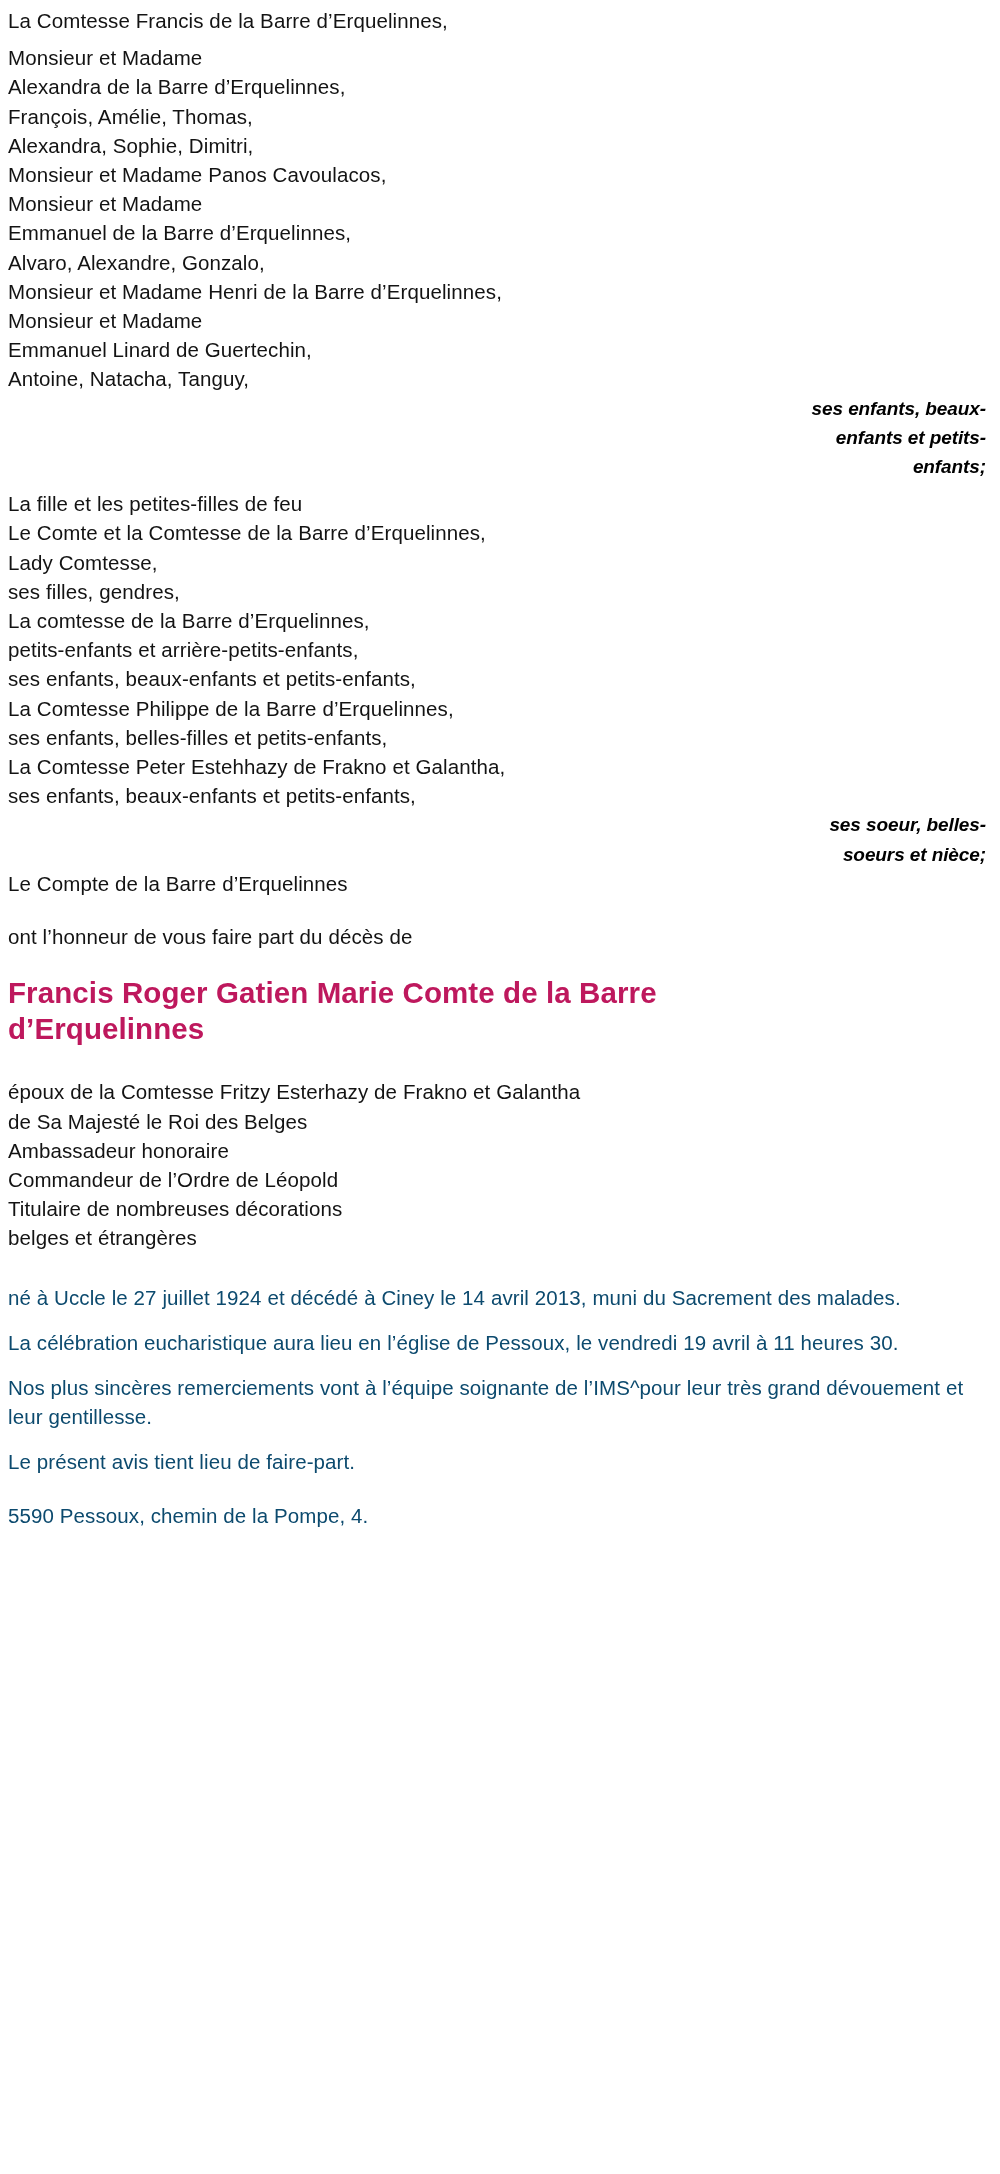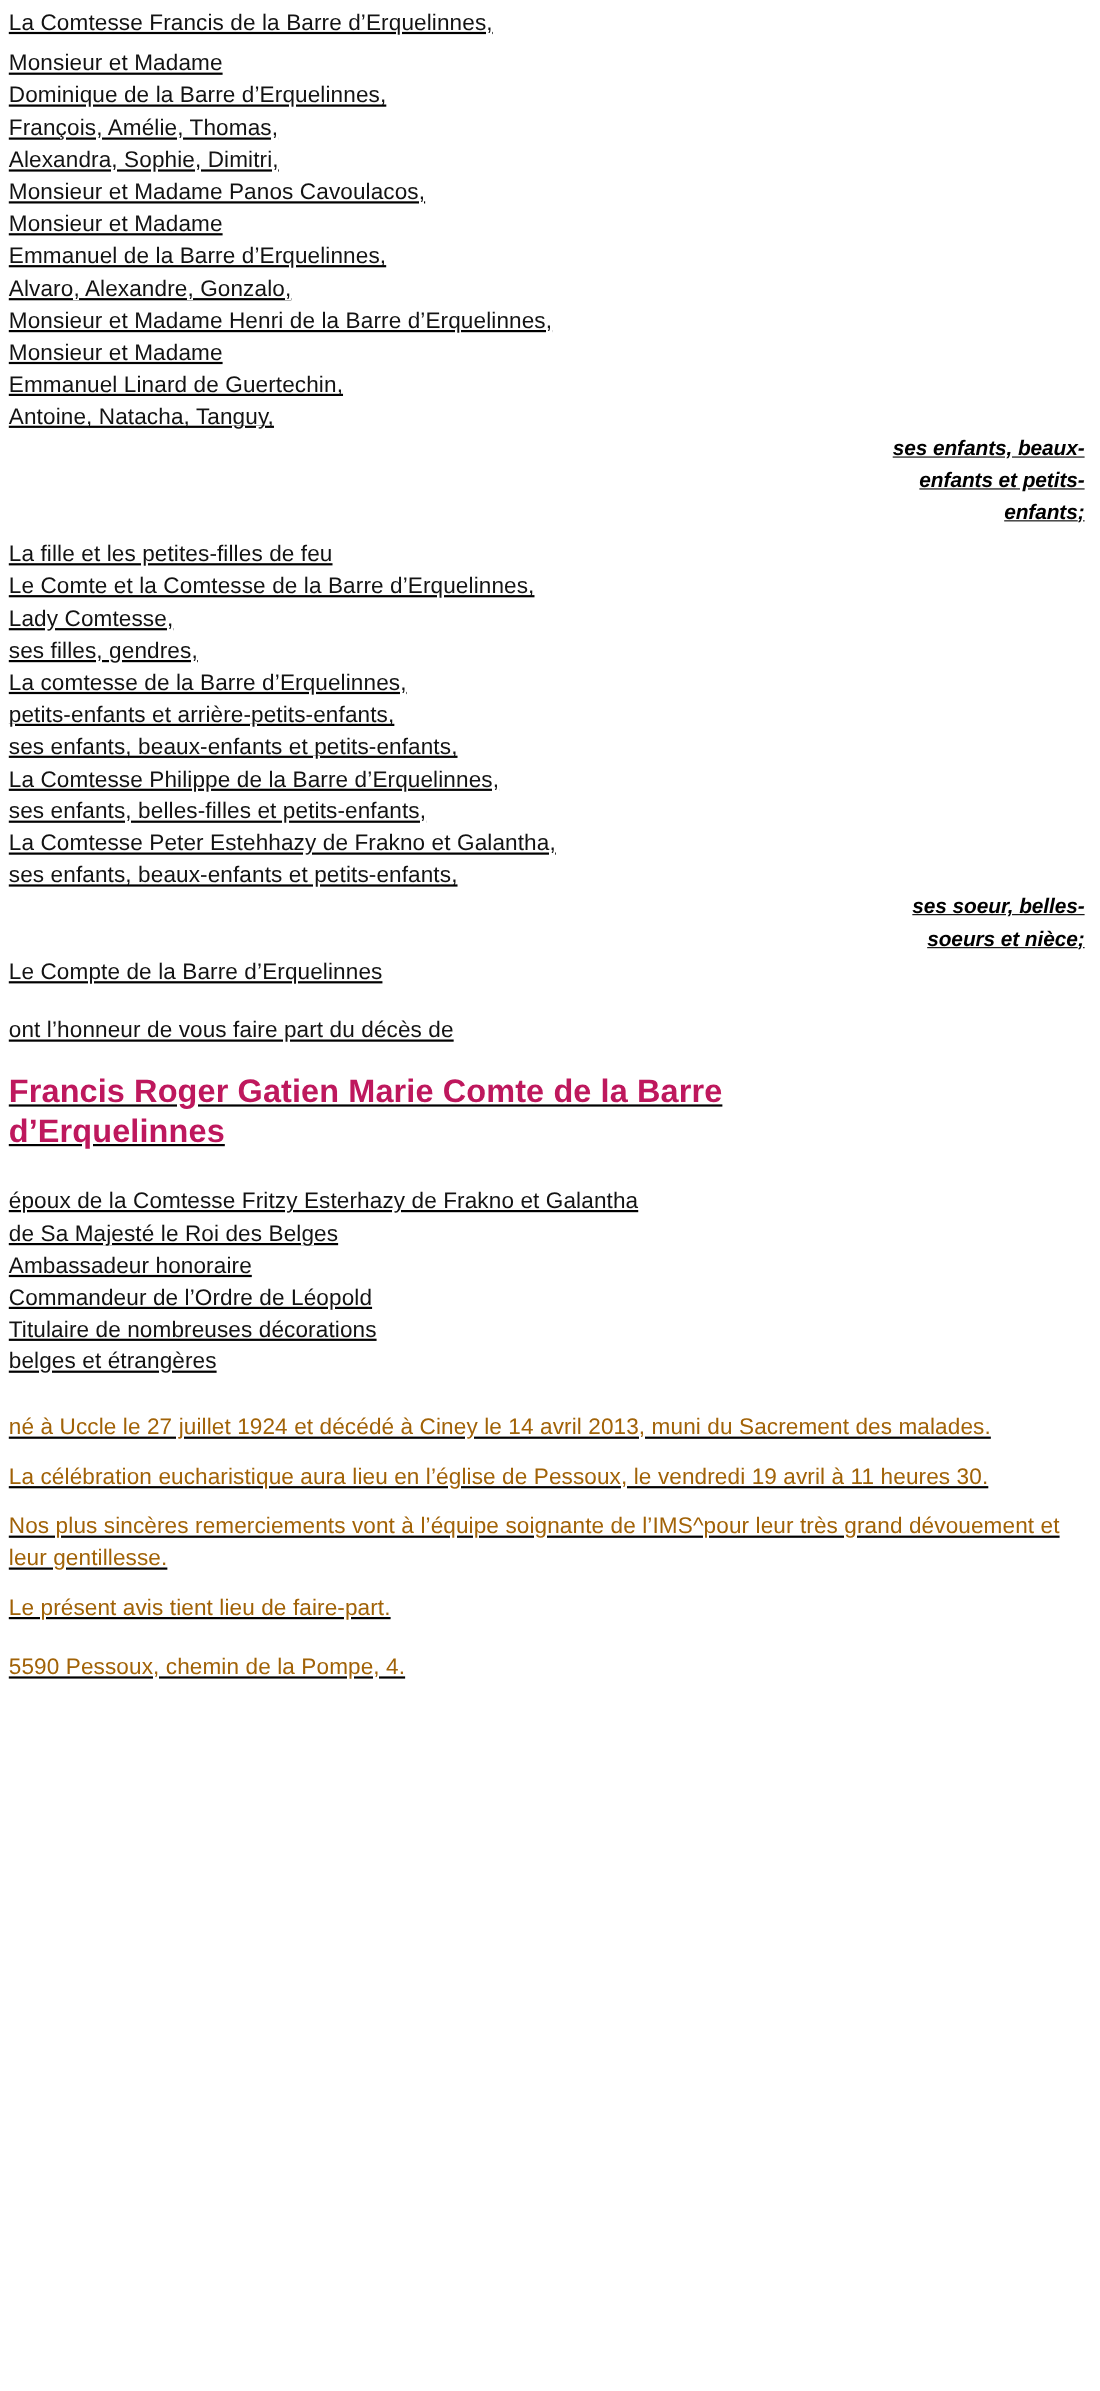--- a/index.html
+++ b/index.html
@@ -14,41 +14,40 @@
     color: #000000;
     -webkit-font-smoothing: antialiased;
   }
   .page {
     position: relative;
     width: 1000px;
     min-height: 2174px;
     box-sizing: border-box;
     padding: 6px 14px 20px 8px;
     background: #ffffff;
-    text-decoration: underline;
   }
 
   
   .block {
     width: 100%;
   }
   .line {
     display: block;
     font-size: 20.5px;
     line-height: 29.2px;
     letter-spacing: 0.1px;
     white-space: pre-wrap;
     color: #131313;
   }
   .para {
     display: block;
     font-size: 20.5px;
     line-height: 29.2px;
     letter-spacing: 0.1px;
-    color: #a16207;
+    color: #0c4a6e;
   }
 
   
   .qualifier {
     display: block;
     text-align: right;
     font-size: 19px;
     line-height: 29.2px;
     font-weight: bold;
     font-style: italic;
@@ -85,21 +84,21 @@
 <div class="page">
 
   <div class="block">
     <span class="line">La Comtesse Francis de la Barre d’Erquelinnes,</span>
   </div>
 
   <div class="sp-xs"></div>
 
   <div class="block">
     <span class="line">Monsieur et Madame</span>
-    <span class="line">Dominique de la Barre d’Erquelinnes,</span>
+    <span class="line">Alexandra de la Barre d’Erquelinnes,</span>
     <span class="line">François, Amélie, Thomas,</span>
     <span class="line">Alexandra, Sophie, Dimitri,</span>
     <span class="line">Monsieur et Madame Panos Cavoulacos,</span>
     <span class="line">Monsieur et Madame</span>
     <span class="line">Emmanuel de la Barre d’Erquelinnes,</span>
     <span class="line">Alvaro, Alexandre, Gonzalo,</span>
     <span class="line">Monsieur et Madame Henri de la Barre d’Erquelinnes,</span>
     <span class="line">Monsieur et Madame</span>
     <span class="line">Emmanuel Linard de Guertechin,</span>
     <span class="line">Antoine, Natacha, Tanguy,</span>

